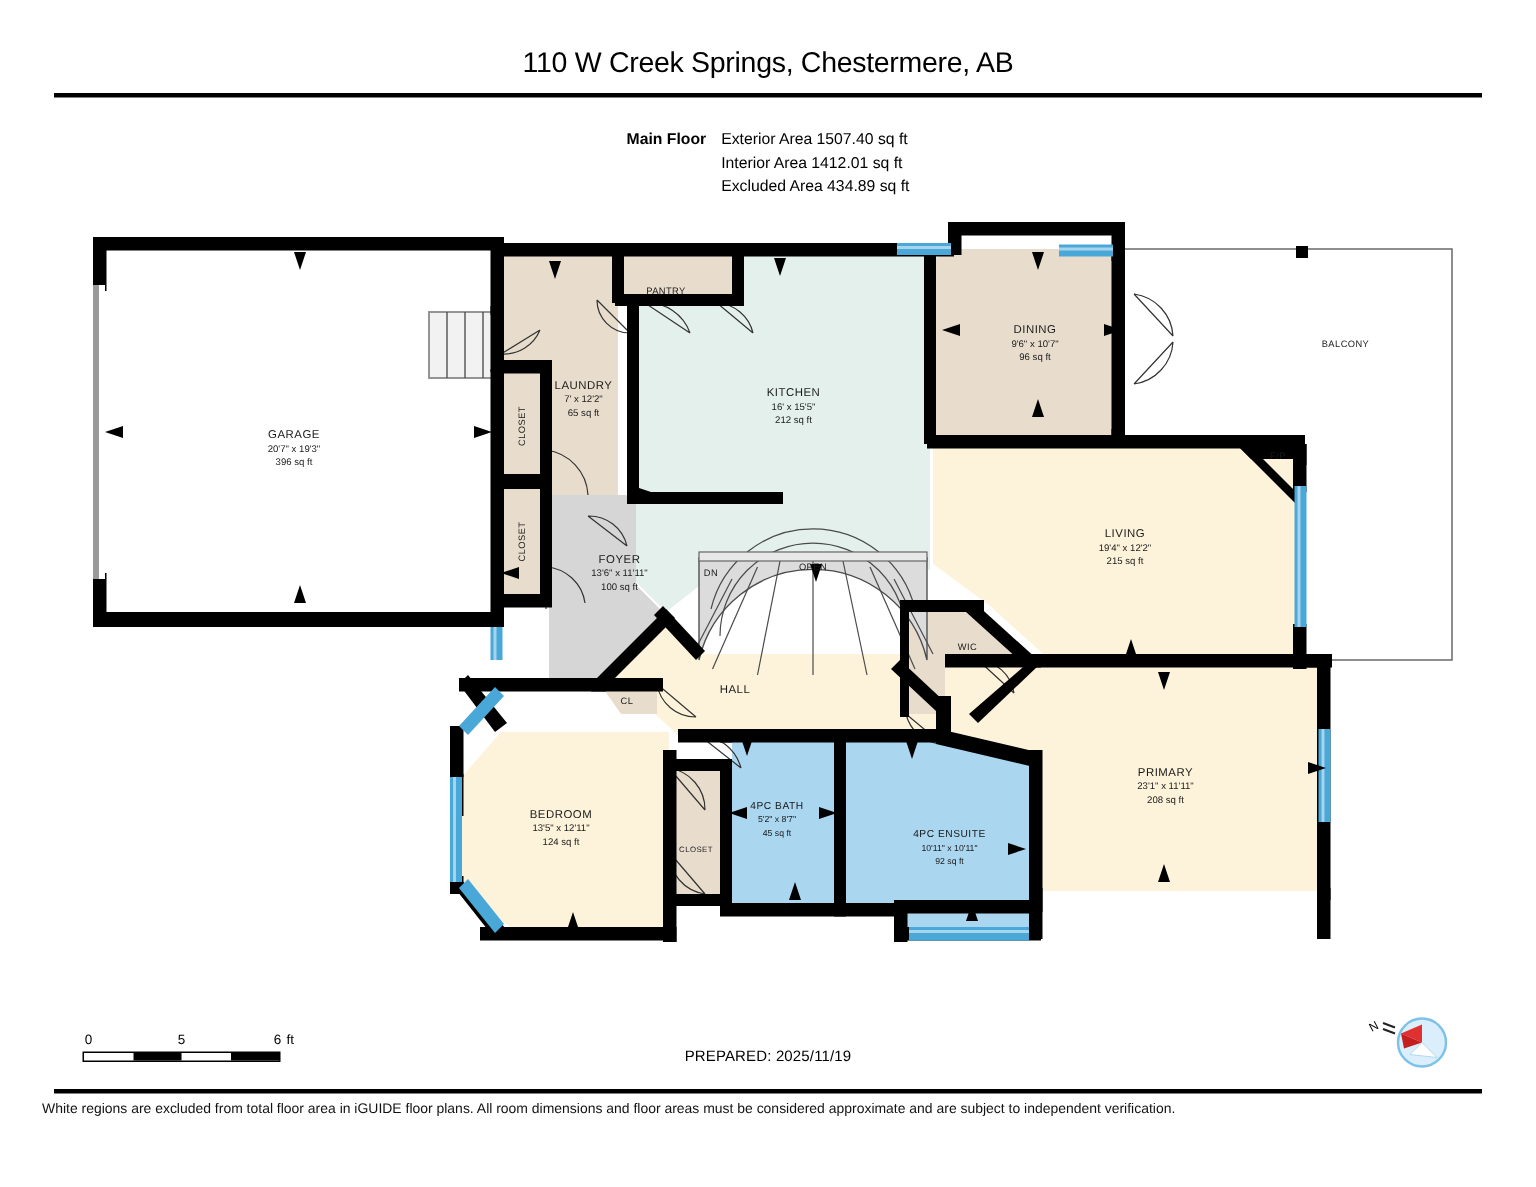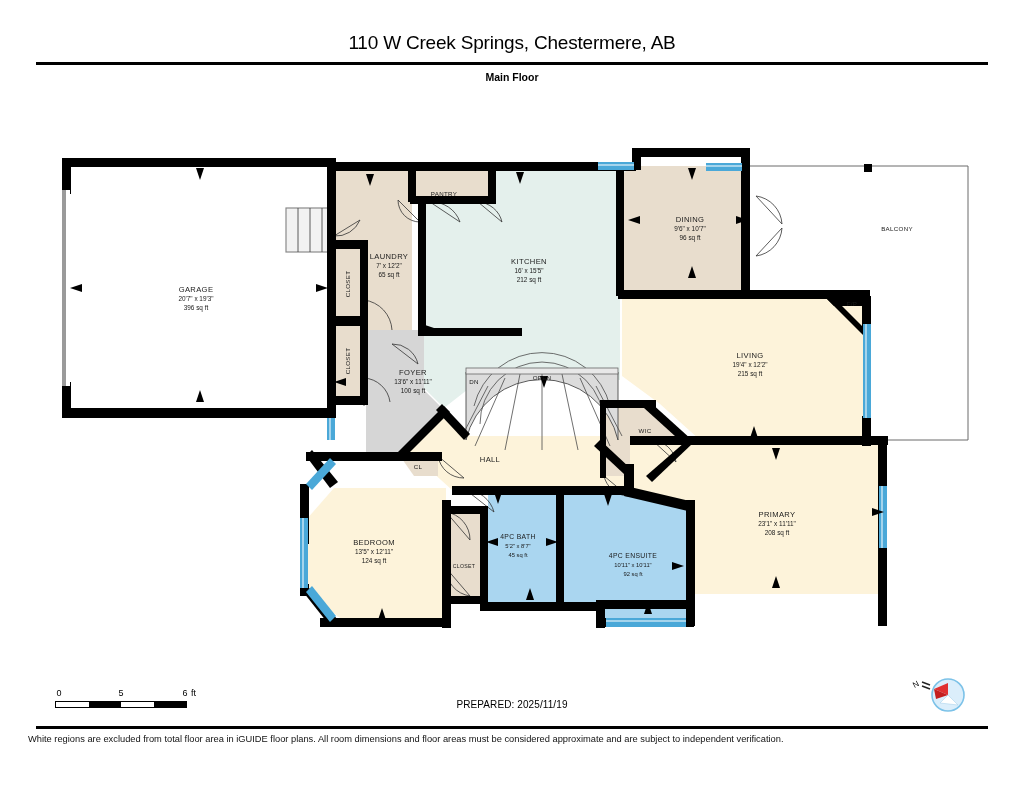--- a/index.html
+++ b/index.html
@@ -44,20 +44,21 @@
     left: 0;
     width: 1024px;
     display: flex;
     justify-content: center;
   }
   #area-summary .inner {
     display: flex;
     gap: 10px;
     font-size: 10.5px;
     line-height: 15.5px;
+    margin-top: 16px;
   }
   #area-floor-label {
     font-weight: bold;
     white-space: nowrap;
     padding-top: 0px;
   }
   #area-lines div { white-space: nowrap; }
 
   
   #plan-canvas {
@@ -152,20 +153,25 @@
 </style>
 </head>
 <body>
 
 <div id="page-title">110 W Creek Springs, Chestermere, AB</div>
 <div id="title-rule"></div>
 
 <div id="area-summary">
   <div class="inner">
     <div id="area-floor-label">Main Floor</div>
+    <div id="area-lines">
+      <div>Exterior Area 1507.40 sq ft</div>
+      <div>Interior Area 1412.01 sq ft</div>
+      <div>Excluded Area 434.89 sq ft</div>
+    </div>
   </div>
 </div>
 
 <div id="plan-canvas">
 <svg width="1024" height="791" viewBox="0 0 1024 791" xmlns="http://www.w3.org/2000/svg">
 
   <g>
 
     <rect x="66" y="162" width="266" height="254" fill="#ffffff"></rect>
 

